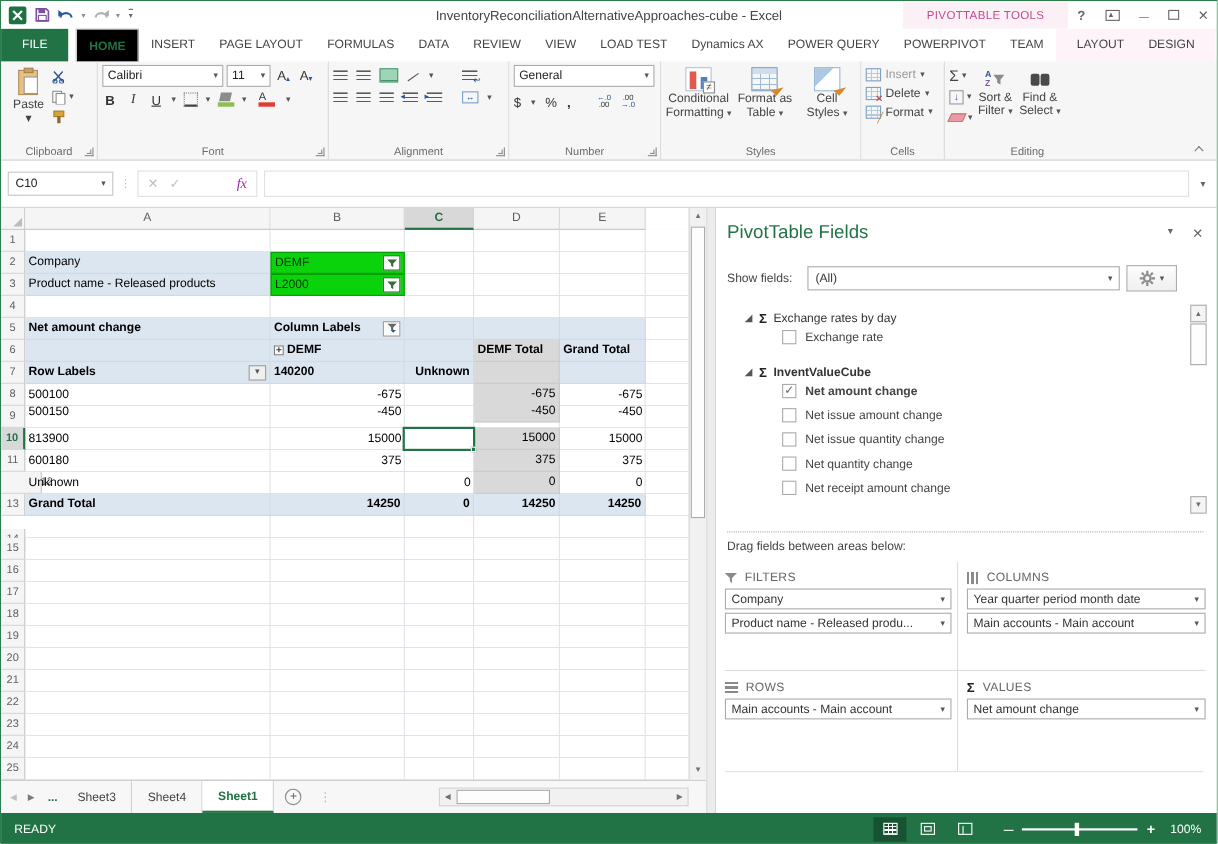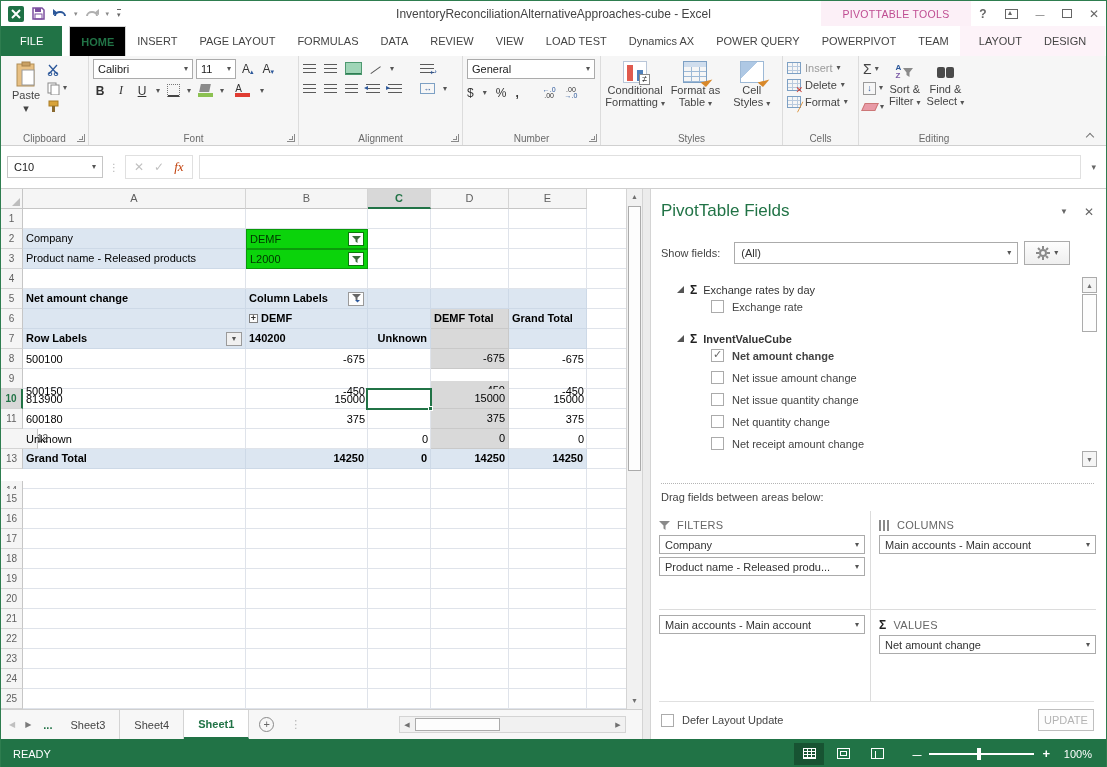--- a/index.html
+++ b/index.html
@@ -45,21 +45,21 @@
 
   .paste-btn { width:42px; display:flex; flex-direction:column; align-items:center; justify-content:flex-start; gap:2px; padding-top:2px; }
   .paste-btn span { font-size:11px; color:#444; }
   .clip-small { display:flex; flex-direction:column; justify-content:flex-start; gap:4px; padding-top:4px; }
   .clip-small .mb { height:14px; display:flex; align-items:center; gap:3px; }
 
   .vstack { display:flex; flex-direction:column; gap:4px; }
   .hrow { display:flex; align-items:center; gap:3px; }
   .combo { display:flex; align-items:center; background:#fff; border:1px solid #ababab; height:20px; padding:0 4px; font-size:11px; color:#222; }
   .combo .dd { margin-left:auto; padding-left:4px; }
-  .fname { width:100px; } .fsize { width:40px; } .gen { width:128px; }
+  .fname { width:110px; } .fsize { width:40px; } .gen { width:128px; }
   .fbtn { font-size:12px; color:#333; padding:0 3px; display:flex; align-items:flex-end; }
   .sup-up::after { content:"▴"; color:#2b579a; font-size:7px; vertical-align:top; }
   .sup-dn::after { content:"▾"; color:#2b579a; font-size:7px; vertical-align:top; }
   .biu { font-size:12px; color:#333; width:14px; text-align:center; }
   .biu.i { font-style:italic; font-family:"Liberation Serif",serif; }
   .biu.u { text-decoration:underline; }
   .ico-border { width:13px; height:13px; border:1px dotted #777; position:relative; }
   .ico-border::after { content:""; position:absolute; left:0; right:0; bottom:-1px; border-bottom:2px solid #444; }
   .ico-fill { width:15px; height:13px; position:relative; }
   .ico-fill .bk { position:absolute; top:0; left:2px; width:10px; height:8px; background:#8c8c8c; transform:skewX(-12deg); }
@@ -121,21 +121,21 @@
 
   
   .fbar { height:43px; background:#fff; border-bottom:1px solid #cfcfcf; display:flex; align-items:center; padding:0 6px; gap:6px; }
   .namebox { width:96px; height:22px; border:1px solid #c6c6c6; display:flex; align-items:center; padding:0 6px; font-size:11px; color:#222; background:#fff; }
   .namebox .dd { margin-left:auto; }
   .vdots { color:#b5b5b5; font-size:10px; }
   .vdots::after { content:"⋮"; }
   .fbtns { display:flex; align-items:center; gap:10px; border:1px solid #e0e0e0; height:24px; padding:0 8px; background:#fff; }
   .fx-x { color:#c0c0c0; font-size:12px; } .fx-x::after { content:"✕"; }
   .fx-ok { color:#c0c0c0; font-size:12px; } .fx-ok::after { content:"✓"; }
-  .fx { font-family:"Liberation Serif",serif; font-style:italic; font-size:13px; color:#c2410c; }
+  .fx { font-family:"Liberation Serif",serif; font-style:italic; font-size:13px; color:#a21caf;margin-left:41px; }
   .finput { flex:1; height:24px; border:1px solid #e0e0e0; background:#fff; }
   .fchev { color:#666; font-size:9px; padding:0 4px; }
   .fchev::after { content:"▾"; }
 
   
   .main { display:flex; height:550px; }
   .sheetcol { width:641px; }
   .sheet { position:relative; width:641px; height:520px; background:#fff; overflow:hidden; }
   .corner { position:absolute; left:0; top:0; width:22px; height:20px; background:#f5f5f5; border-right:1px solid #c6c6c6; border-bottom:1px solid #c6c6c6; }
   .corner::after { content:""; position:absolute; right:2px; bottom:2px; width:0; height:0; border-left:8px solid transparent; border-bottom:8px solid #bdbdbd; }
@@ -144,21 +144,21 @@
   .row-h { position:absolute; left:0; width:22px; height:20px; text-align:center; line-height:19px; font-size:10px; color:#5f5f5f; background:#f5f5f5; border-right:1px solid #c6c6c6; border-bottom:1px solid #d4d4d4; }
   .row-h.sel { background:#d8d8d8; color:#217346; font-weight:bold; border-right:2px solid #217346; }
   .gridlines { position:absolute; left:22px; top:20px; width:603px; height:500px;
       background:repeating-linear-gradient(to bottom,transparent 0 19px,#dfe3ea 19px 20px); }
   .vl { position:absolute; top:20px; width:1px; height:500px; background:#dfe3ea; }
   .cells { position:absolute; left:0; top:20px; }
   .cell { position:absolute; height:20px; line-height:19px; padding:0 3px; font-size:11px; color:#000; display:flex; align-items:center; }
   .c-A { left:22px; width:223px; } .c-B { left:245px; width:122px; } .c-C { left:367px; width:63px; }
   .c-D { left:430px; width:78px; } .c-E { left:508px; width:78px; }
   .r-2{top:20px} .r-3{top:40px} .r-5{top:80px} .r-6{top:100px} .r-7{top:120px}
-  .r-8{top:140px} .r-9{top:172px} .r-10{top:180px} .r-11{top:200px} .r-12{top:220px} .r-13{top:240px}
+  .r-8{top:140px} .r-9{top:155px} .r-10{top:180px} .r-11{top:200px} .r-12{top:220px} .r-13{top:240px}
   .bg-blue { background:#dce6f1; border-right:1px solid #cdd9e7; border-bottom:1px solid #cdd9e7; }
   .bg-gray { background:#d9d9d9; border-right:1px solid #c9c9c9; border-bottom:1px solid #c9c9c9; }
   .bg-green { background:#0bd30b; border:1px solid #0a9a0a; color:#003300; }
   .b { font-weight:bold; }
   .num { justify-content:flex-end; }
   .filter-btn { margin-left:auto; width:16px; height:14px; background:#fdfdfd; border:1px solid #9a9a9a; display:flex; align-items:center; justify-content:center; }
   .bg-green .filter-btn { border-color:#0a7a0a; }
   .dd-btn { margin-left:auto; width:16px; height:14px; background:#f0f0f0; border:1px solid #9a9a9a; font-size:7px; color:#555; display:flex; align-items:center; justify-content:center; }
   .dd-btn::after { content:"▼"; }
   .expand-box { width:9px; height:9px; border:1px solid #808080; background:#fcfcfc; font-size:9px; line-height:7px; text-align:center; color:#333; margin-right:3px; flex-shrink:0; }
@@ -813,50 +813,53 @@
               <span class="dd"></span>
             </div>
         </div>
 
         <div class="aq right" style="top:4px">
           <div class="aq-head">
               <span class="ico-cols"></span>
               <span>COLUMNS</span>
             </div>
           <div class="abox">
+              <span>Year quarter period month date</span>
+              <span class="dd"></span>
+            </div>
+          <div class="abox">
               <span>Main accounts - Main account</span>
               <span class="dd"></span>
             </div>
         </div>
 
         <div class="aq" style="left:0;top:104px">
+          <div class="aq-head">
+              <span class="ico-rows"></span>
+              <span>ROWS</span>
+            </div>
           <div class="abox">
               <span>Main accounts - Main account</span>
               <span class="dd"></span>
             </div>
         </div>
 
         <div class="aq right" style="top:104px">
           <div class="aq-head">
               <span class="fl-sigma" style="margin:0">Σ</span>
               <span>VALUES</span>
             </div>
           <div class="abox">
               <span>Net amount change</span>
               <span class="dd"></span>
             </div>
         </div>
       </div>
 
       <div class="pane-foot-sep"></div>
-      <div class="pane-foot">
-        <span class="cb"></span>
-        <span>Defer Layout Update</span>
-        <span class="update-btn">UPDATE</span>
-      </div>
     </div>
   </div>
 
   <div class="statusbar">
     <span>READY</span>
     <span class="sb-right">
       <span class="view-ico selected">
           <span class="vi-normal"></span>
         </span>
       <span class="view-ico">

